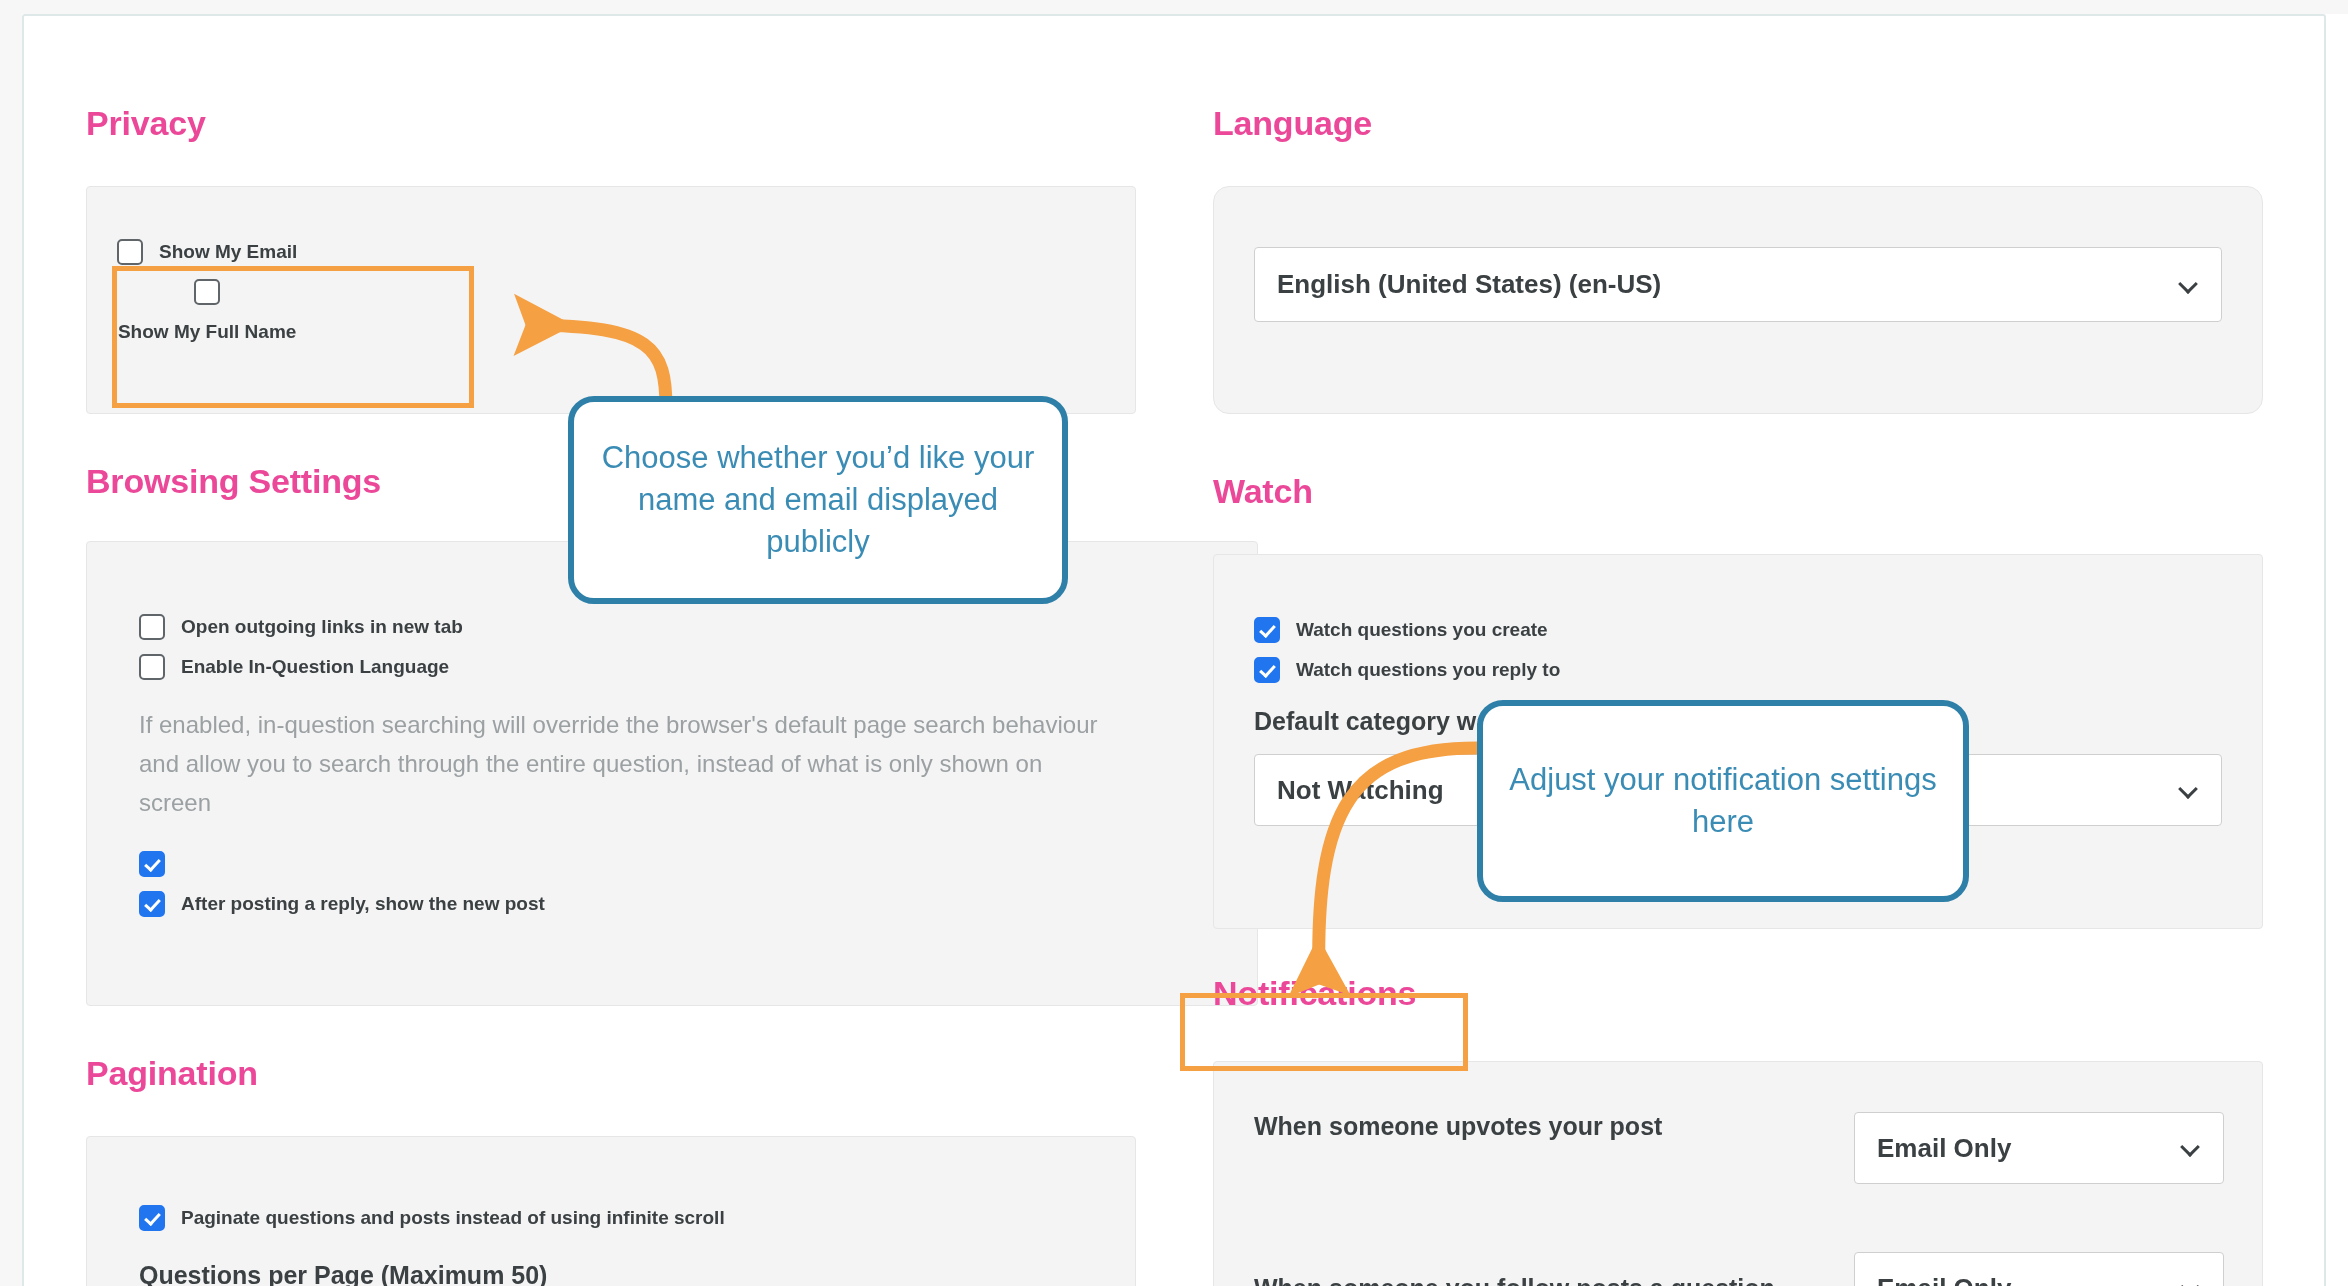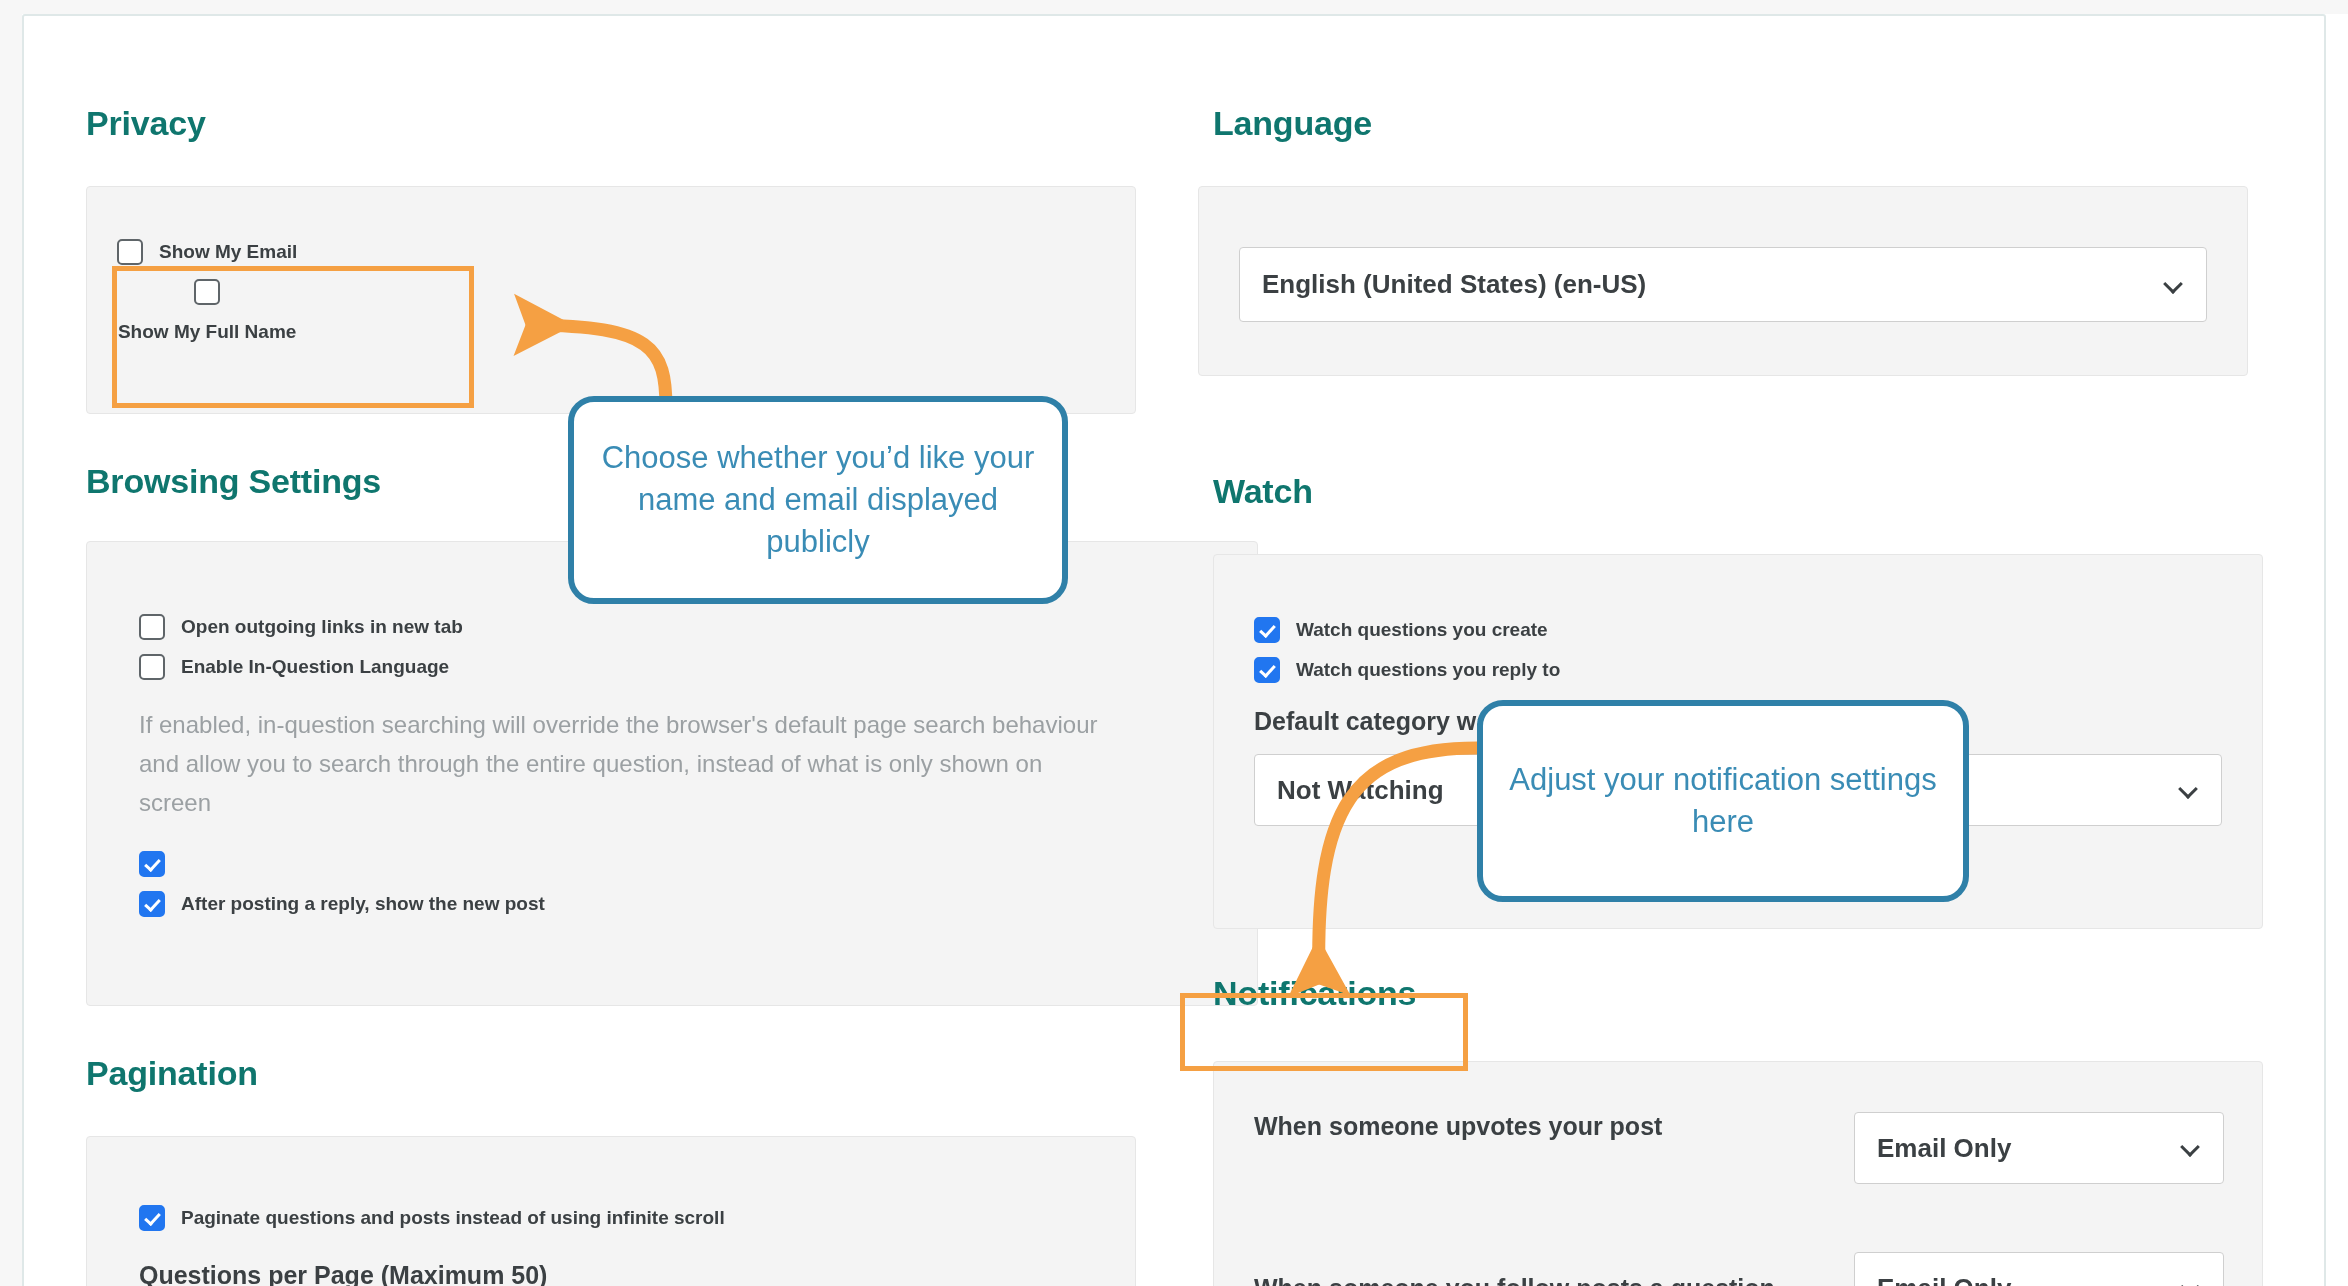--- a/index.html
+++ b/index.html
@@ -44,21 +44,21 @@
     left: 0; top: 0;
     width: 2304px;
     height: 1286px;
   }
   .col-left  { position: absolute; left: 38px;   top: 0; width: 1075px; }
   .col-right { position: absolute; left: 1165px; top: 0; width: 1075px; }
 
   h2.section-title {
     font-size: 34px;
     font-weight: bold;
-    color: #0f766e;
+    color: #ec4899;
     margin: 0;
     letter-spacing: -0.2px;
     line-height: 1;
   }
 
   .panel {
     background: #f4f4f4;
     border: 1px solid #e6e6e6;
     border-radius: 4px;
     box-sizing: border-box;
@@ -236,21 +236,21 @@
           <div class="field-label">Questions per Page (Maximum 50)</div>
 
         </div>
       </div>
     </div>
 
     <div class="col-right">
 
       <h2 class="section-title" style="position:absolute; left:24px; top:90px;">Language</h2>
 
-      <div class="panel" style="position:absolute; left:9px; top:170px; width:1050px; height:190px;">
+      <div class="panel" style="position:absolute; left:24px; top:170px; width:1050px; height:228px;border-radius:16px;">
         <div class="select" style="position:absolute; left:40px; top:60px; width:968px; height:75px;">
           <span>English (United States) (en-US)</span>
           <span class="chev"></span>
         </div>
       </div>
 
       <h2 class="section-title" style="position:absolute; left:24px; top:458px;">Watch</h2>
 
       <div class="panel" style="position:absolute; left:24px; top:538px; width:1050px; height:375px;">
         <div style="position:absolute; left:40px; top:62px;">

